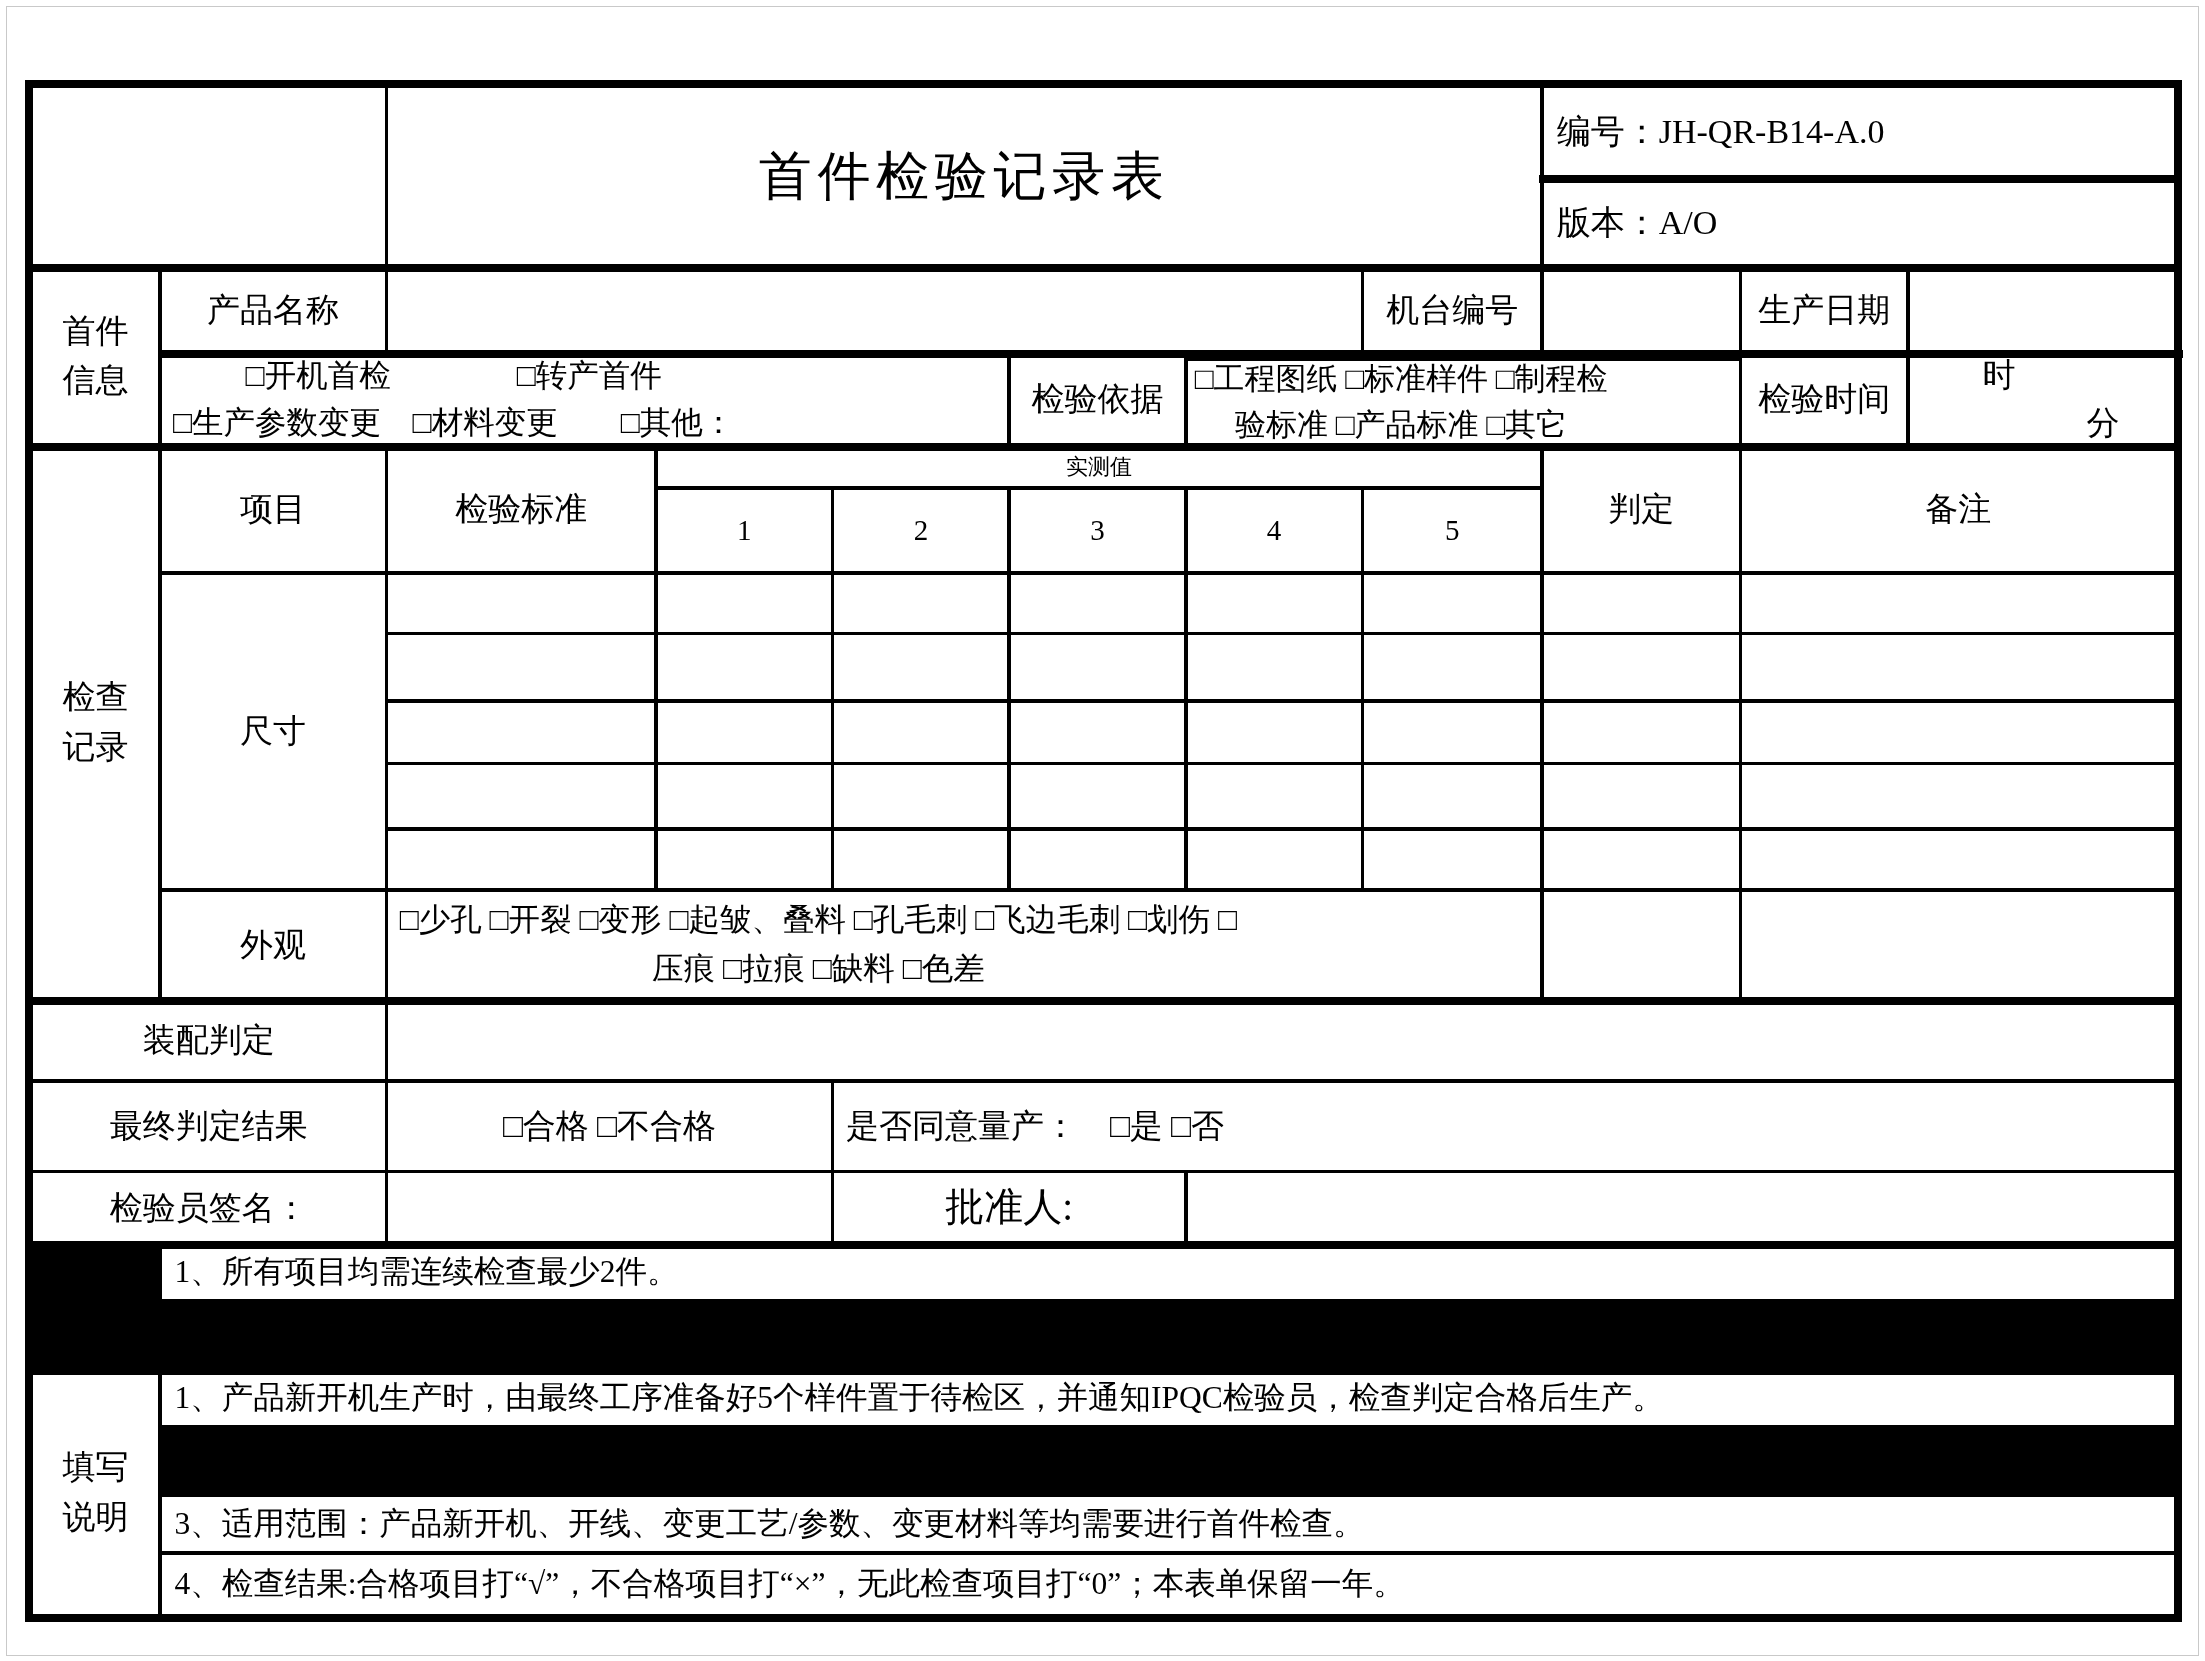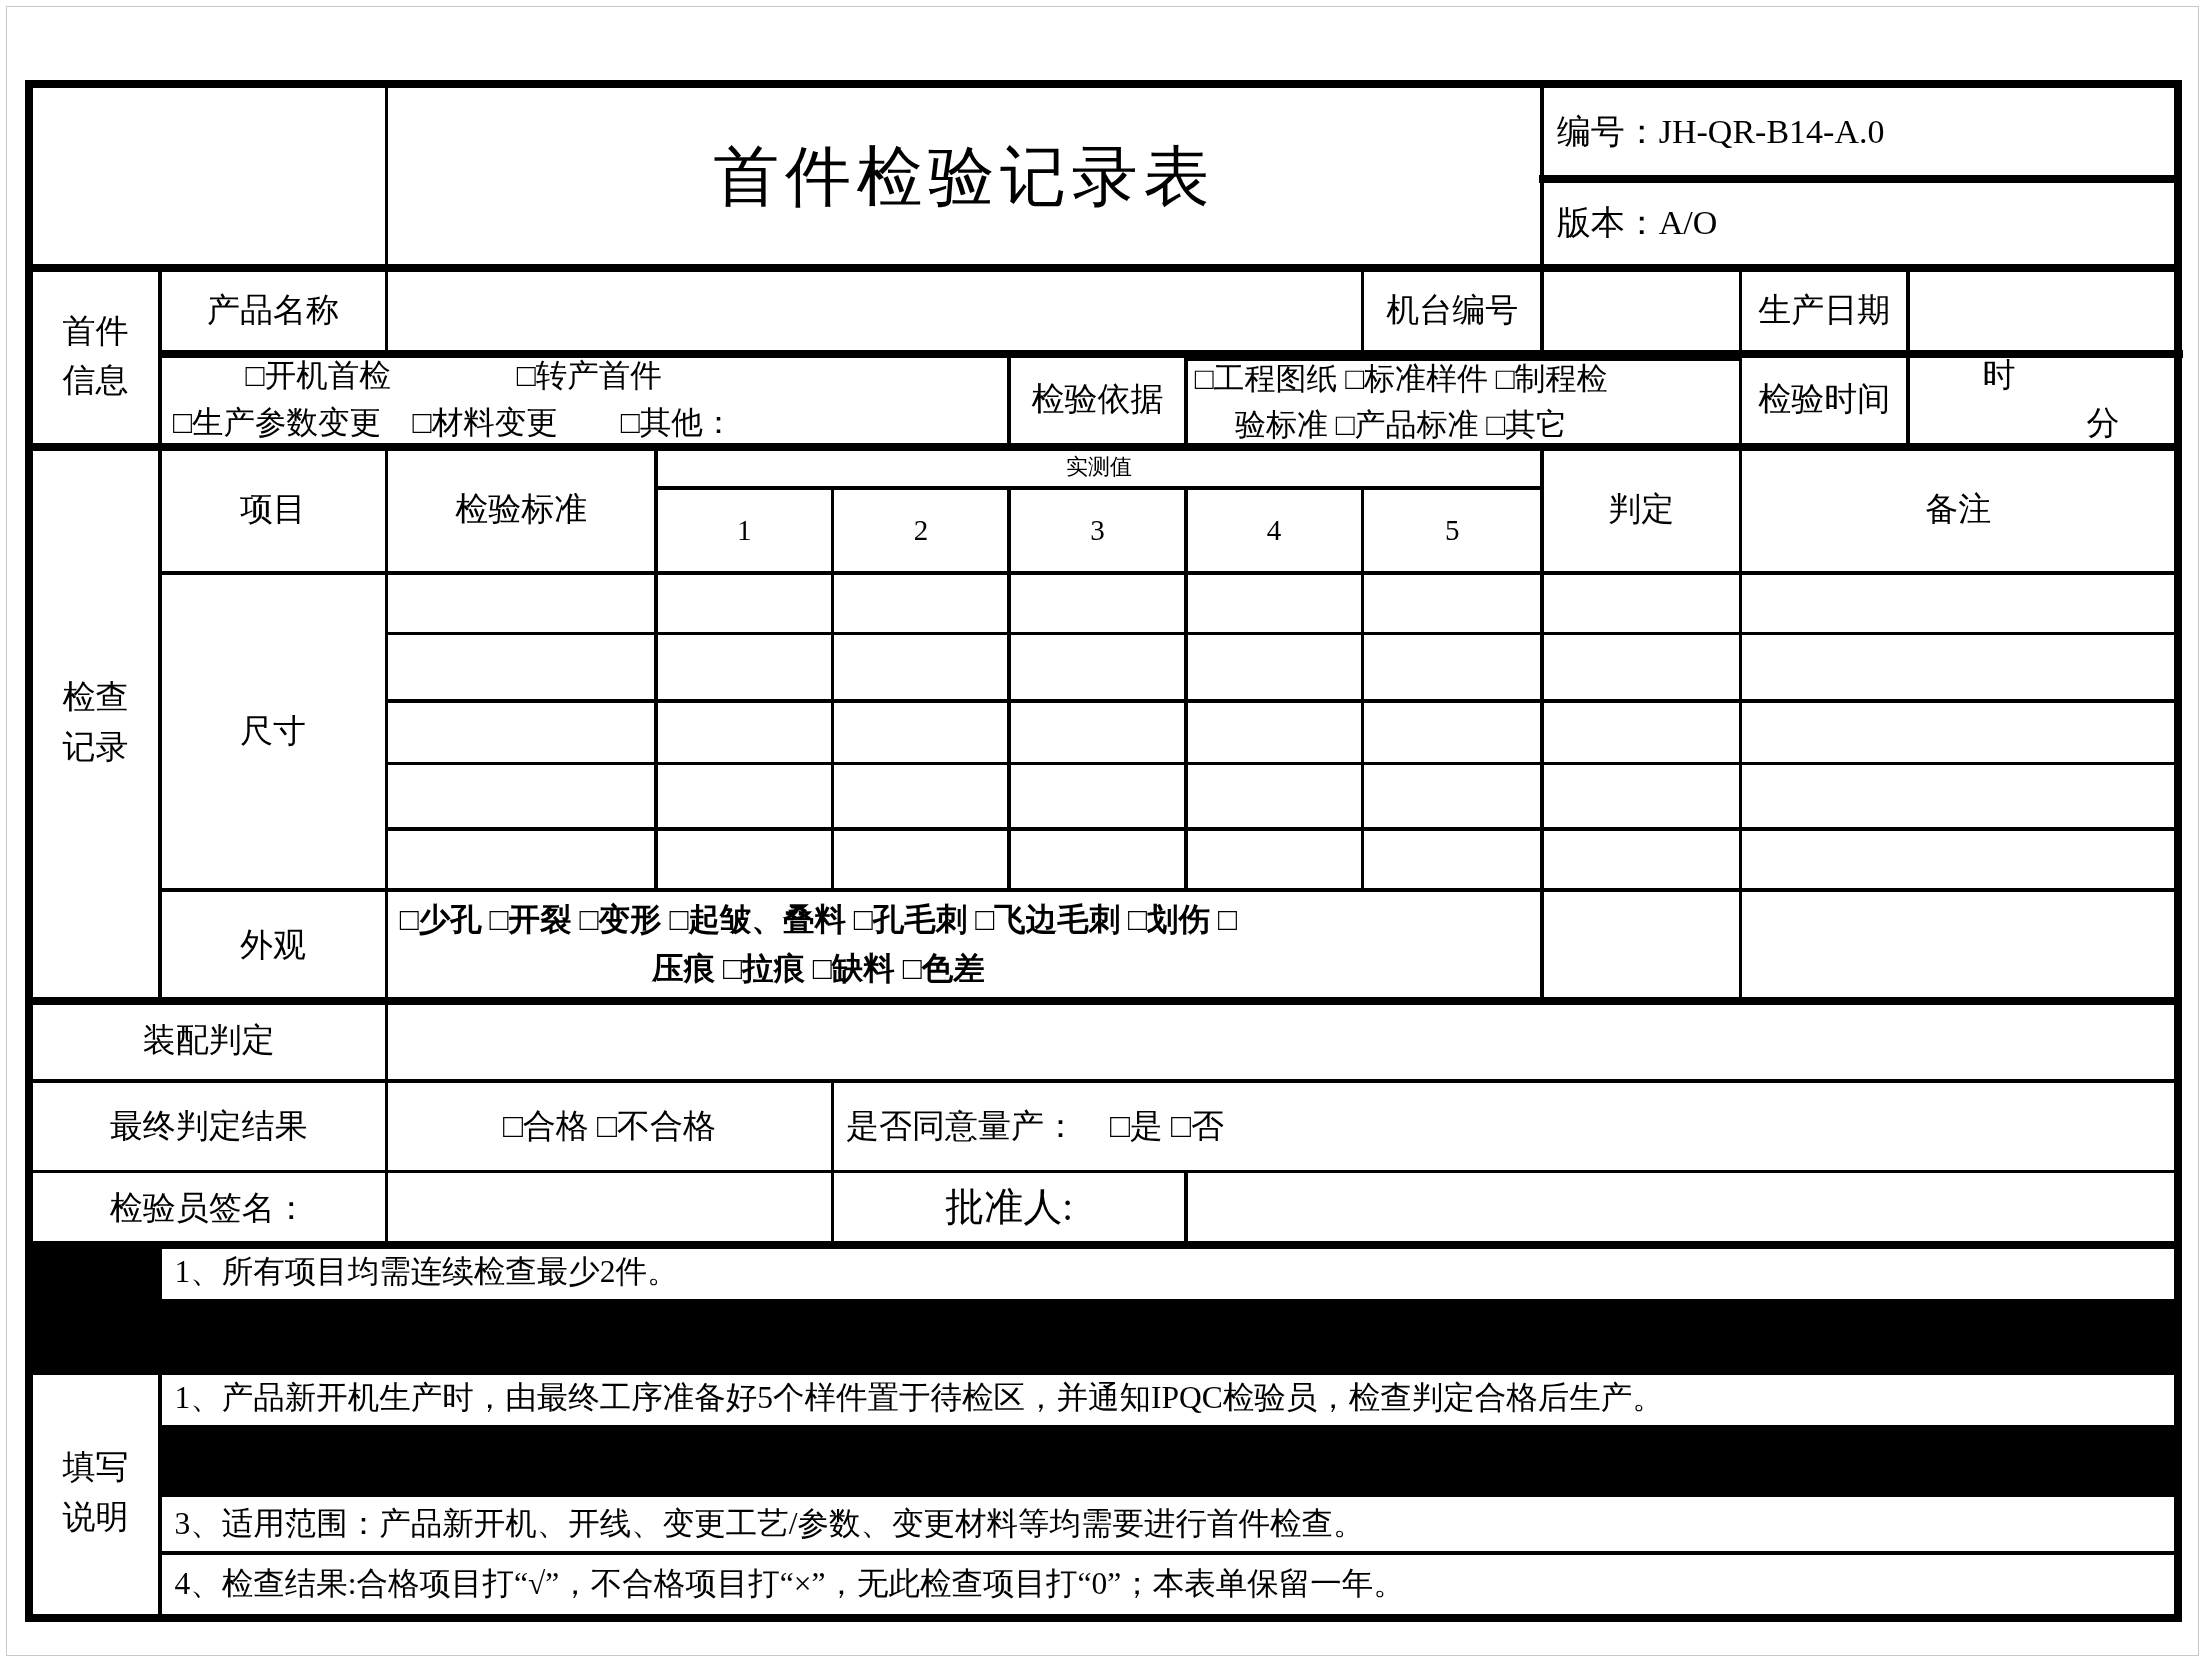--- a/index.html
+++ b/index.html
@@ -16,31 +16,31 @@
     grid-template-rows:88px 86px 82px 89px 39px 81px 57px 64px 59px 62px 57px 107px 77px 87px 69px 53px 66px 53px 65px 54px 59px;
     gap:3.6px;background:#000;border:8.6px solid #000;
   }
   .cell{
     background:#fff;display:flex;align-items:center;justify-content:center;
     text-align:center;font-size:33px;line-height:1.35;overflow:hidden;
     box-sizing:border-box;
   }
   .pre{white-space:pre-line;}
   .left{justify-content:flex-start;text-align:center;padding:2.9px 11.5px;}
-  .title{font-size:66px;letter-spacing:5.7px;font-weight:500;}
+  .title{font-size:53px;letter-spacing:5.7px;font-weight:500;}
   .docmeta{justify-content:flex-start;text-align:left;padding-left:13px;font-size:34px;}
   .opts{font-size:31.5px;line-height:1.5;}
   .basis{font-size:31px;line-height:1.5;padding:2.9px 7.2px;margin-top:6px;}
   .num{font-size:29px;}
   .measlbl{font-size:22px;}
   .small{font-size:27px;line-height:1.4;}
   .seclbl{line-height:1.5;}
   .approver{font-size:39px;}
   .note{font-size:31.5px;justify-content:flex-start;text-align:left;padding:2.9px 13px;}
-  .appear{font-size:31.5px;line-height:1.55;font-weight:bold;}
+  .appear{font-size:31.5px;line-height:1.55;}
   .time-cell{flex-direction:column;gap:2.9px;}
   .time-cell .h{margin-right:86px;}
   .time-cell .m{margin-left:122px;}
   .hrule{position:absolute;background:#000;height:7.9px;z-index:5;}
 </style>
 </head>
 <body>
 
 <div class="page-frame"></div>
 

